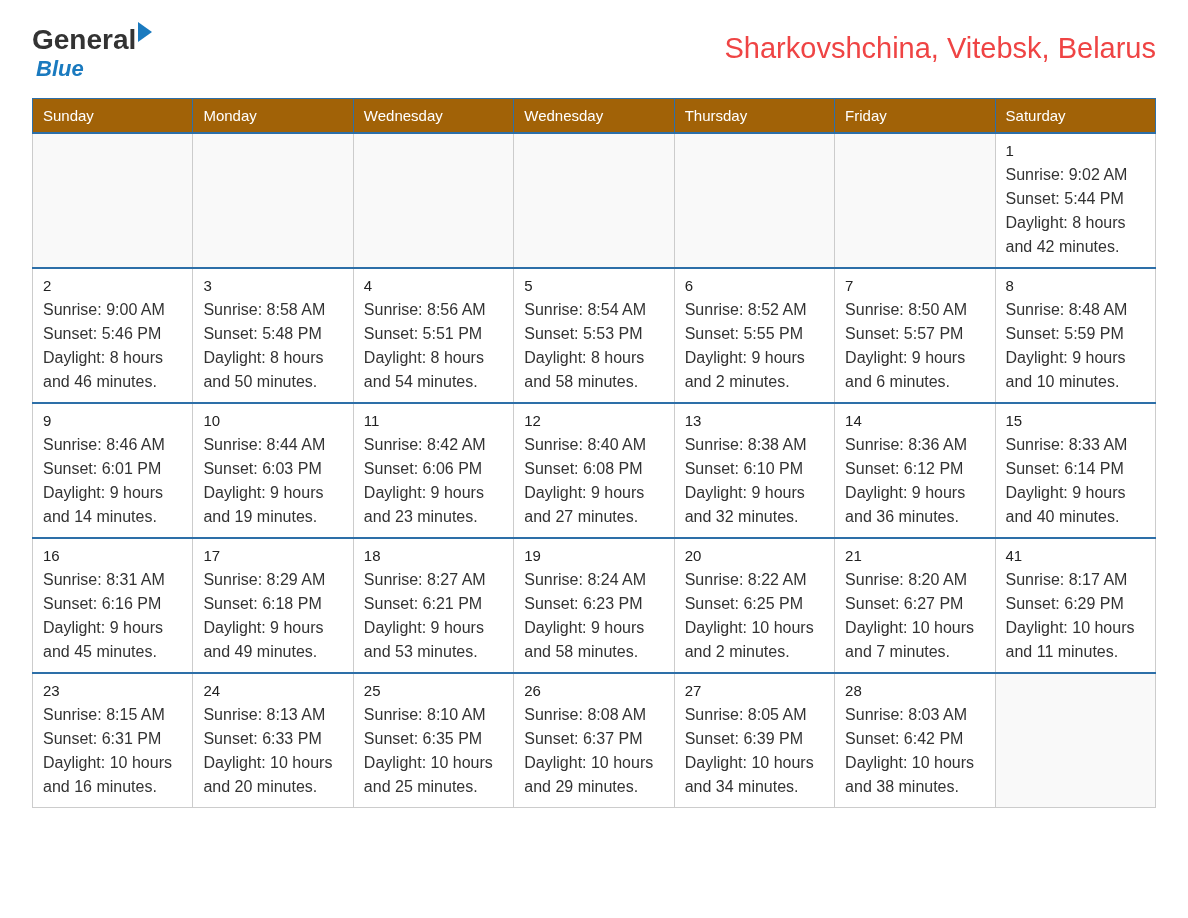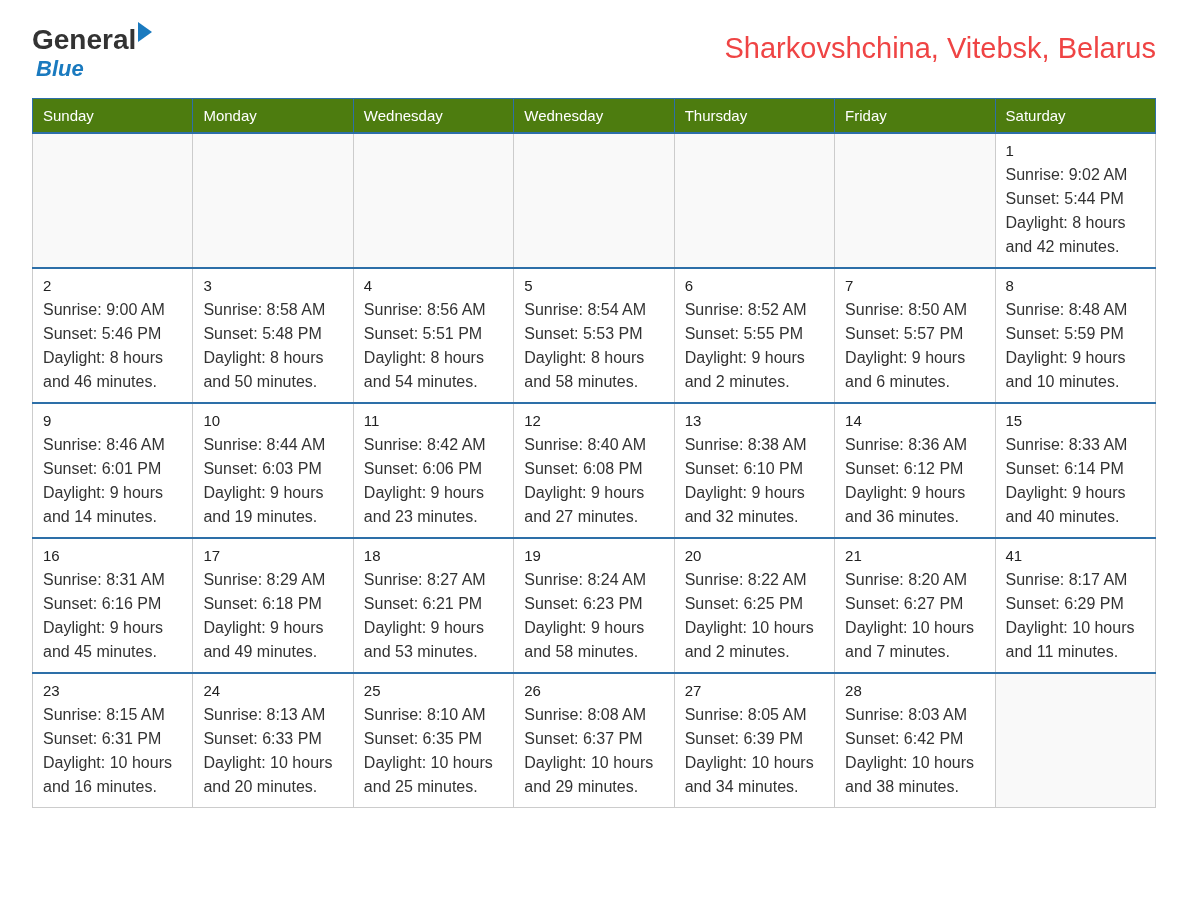--- a/index.html
+++ b/index.html
@@ -56,21 +56,21 @@
       font-size: 29px;
       color: #ef4444;
       margin-top: 8px;
     }
     .calendar-table {
       width: 100%;
       border-collapse: collapse;
       table-layout: fixed;
     }
     .calendar-table th {
-      background-color: #4d7c0f;
+      background-color: #a16207;
       color: #fff;
       font-size: 15px;
       font-weight: normal;
       padding: 8px 10px;
       text-align: left;
       border: 1px solid #2d6fa8;
     }
     .calendar-table td {
       vertical-align: top;
       padding: 8px 10px;

